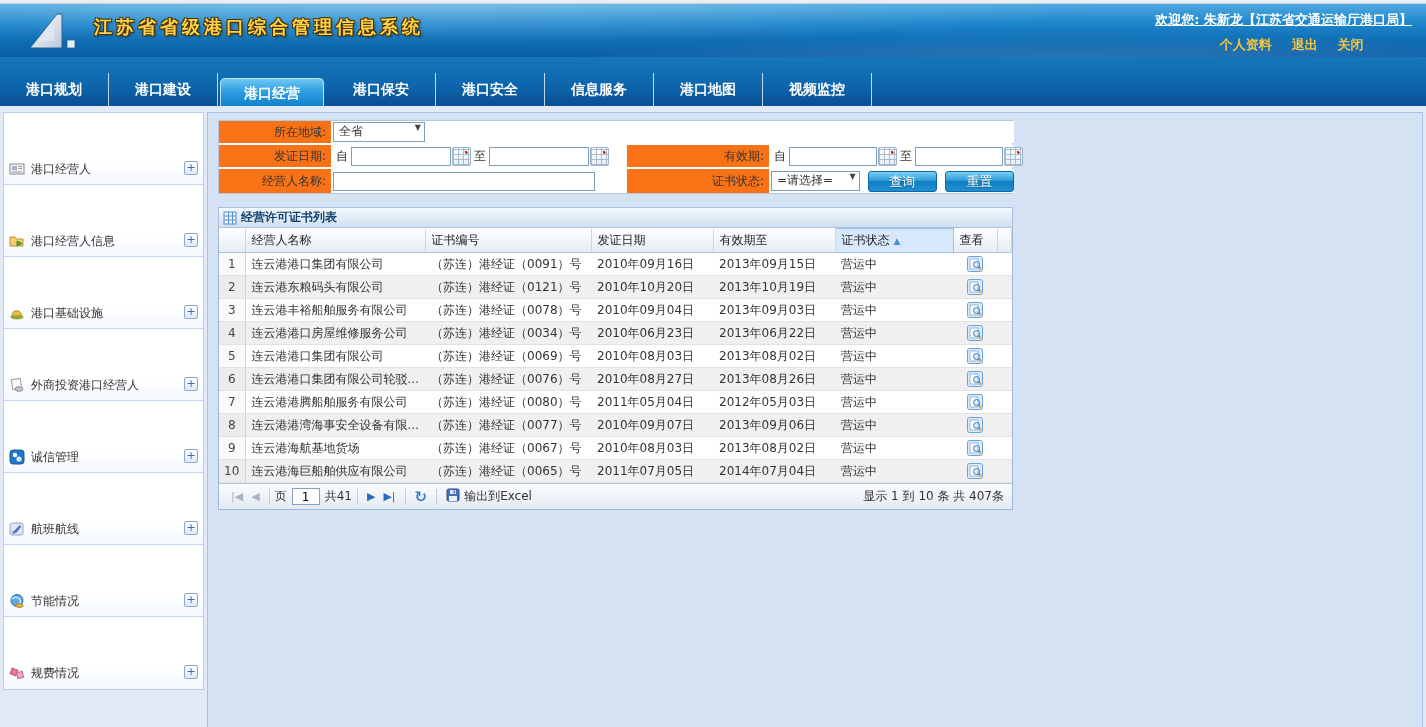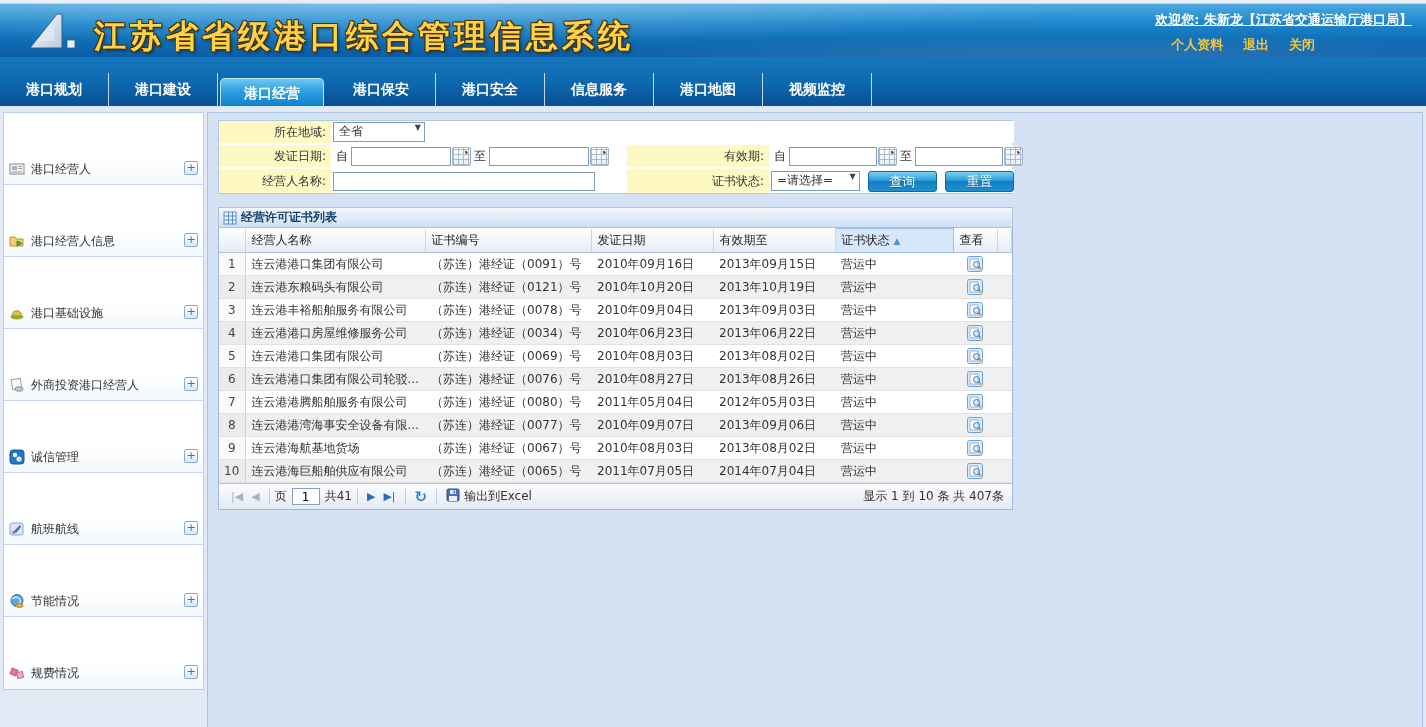--- a/index.html
+++ b/index.html
@@ -16,24 +16,24 @@
   .header {
     height:53px; position:relative;
     background:
       radial-gradient(ellipse 1100px 70px at 28% -10%, rgba(255,255,255,.28), transparent 65%),
       radial-gradient(ellipse 900px 50px at 75% 115%, rgba(255,255,255,.18), transparent 60%),
       linear-gradient(180deg,#4ea9e0 0%, #1f87cc 35%, #0f6db4 70%, #0a5da6 100%);
   }
   .logo { position:absolute; left:26px; top:7px; }
   .app-title {
     position:absolute; left:94px; top:11px;
-    font-size:32px; font-weight:bold; color:#ffd24a; letter-spacing:4px; white-space:nowrap;
+    font-size:18px; font-weight:bold; color:#ffd24a; letter-spacing:4px; white-space:nowrap;
     text-shadow:1px 1px 0 #4a3300,-1px -1px 0 #4a3300,1px -1px 0 #4a3300,-1px 1px 0 #4a3300,2px 2px 3px rgba(0,0,0,.45);
   }
-  .header-right { position:absolute; right:14px; top:7px; text-align:left; }
+  .header-right { position:absolute; right:14px; top:7px; text-align:center; }
   .welcome { color:#fff; font-weight:bold; font-size:13px; text-decoration:underline; white-space:nowrap; }
   .header-links { margin-top:7px; }
   .header-links a { color:#f6c63c; font-weight:bold; font-size:13px; margin-left:16px; text-decoration:none; cursor:pointer; }
 
   
   .nav {
     height:49px; display:flex; align-items:flex-end;
     background:linear-gradient(180deg,#1477bc 0%, #0e67ae 55%, #084f94 100%);
   }
   .nav-tab {
@@ -68,21 +68,21 @@
   }
   .s-icon { width:16px; height:16px; flex:none; display:inline-block; }
 
   
   .main {
     flex:1; margin:0 3px 9px 3px; border:1px solid #a9c2e2;
     background:#d5e2f3; padding:7px 0 0 10px;
   }
 
   
-  .search-panel { width:795px; border:1px solid #b3c8e2; background:#fef9c3; }
+  .search-panel { width:795px; border:1px solid #b3c8e2; background:#f97316; }
   .search-row {
     display:grid; grid-template-columns:112px 296px 142px 245px;
     align-items:center; height:24px; border-bottom:2px solid #fff;
   }
   .search-row:last-child { border-bottom:none; }
   .f-label { text-align:right; padding-right:5px; color:#333; white-space:nowrap; }
   .f-content { display:flex; align-items:center; height:100%; background:#fff; padding-left:2px; }
   .row1-blank { grid-column:3/5; background:#fff; height:100%; }
   .select-box {
     height:20px; border:1px solid #7f9db9; background:#fff; display:inline-flex;

